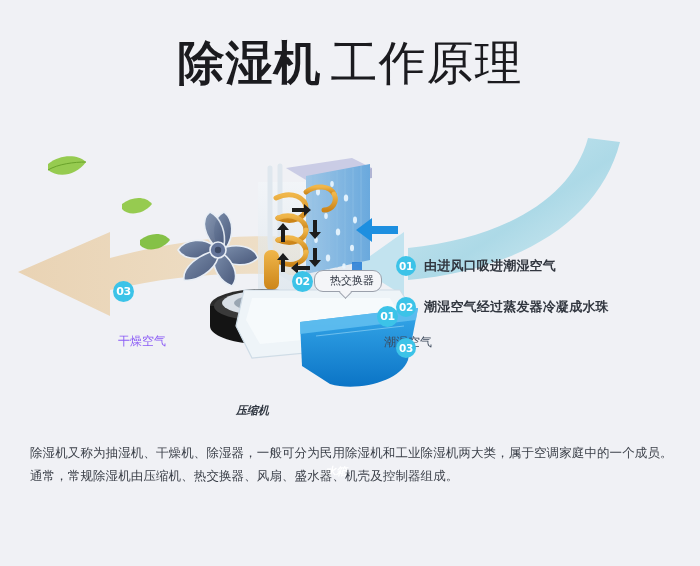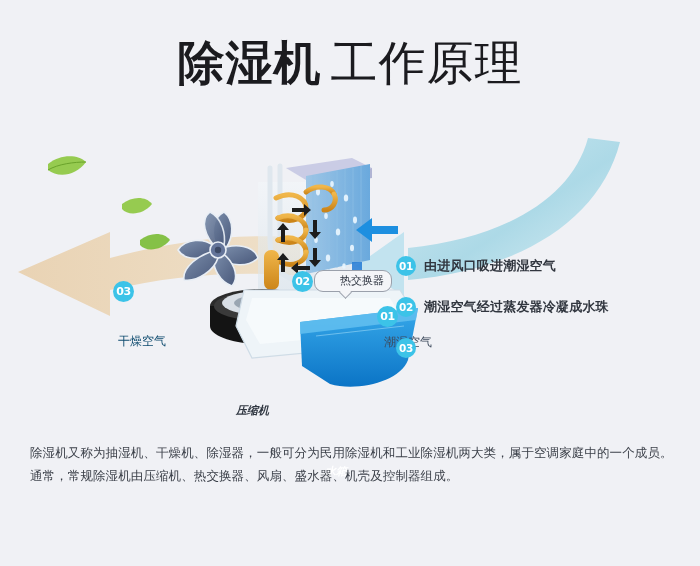--- a/index.html
+++ b/index.html
@@ -64,28 +64,28 @@
   .badge.d02 { left: 292px; top: 151px; }
   .badge.d01 { left: 377px; top: 186px; }
 
   
   .dlabel {
     position: absolute;
     font-size: 11.5px;
     color: #3b4250;
     white-space: nowrap;
   }
-  .dlabel.dry   { left: 118px; top: 213px; color: #0c4a6e; font-size: 12px; }
+  .dlabel.dry   { left: 118px; top: 213px; color: #8b5cf6; font-size: 12px; }
   .dlabel.humid { left: 384px; top: 214px; color: #3d4a5c; font-size: 12px; }
 
   .bubble {
     position: absolute;
     left: 314px;
     top: 150px;
-    padding: 2px 7px 3px 25px;
+    padding: 2px 7px 3px 15px;
     border: 1px solid #9aa0ab;
     border-radius: 9px;
     background: #f4f5f8;
     font-size: 11px;
     color: #2e3440;
     white-space: nowrap;
   }
   .bubble::after {
     content: "";
     position: absolute;

